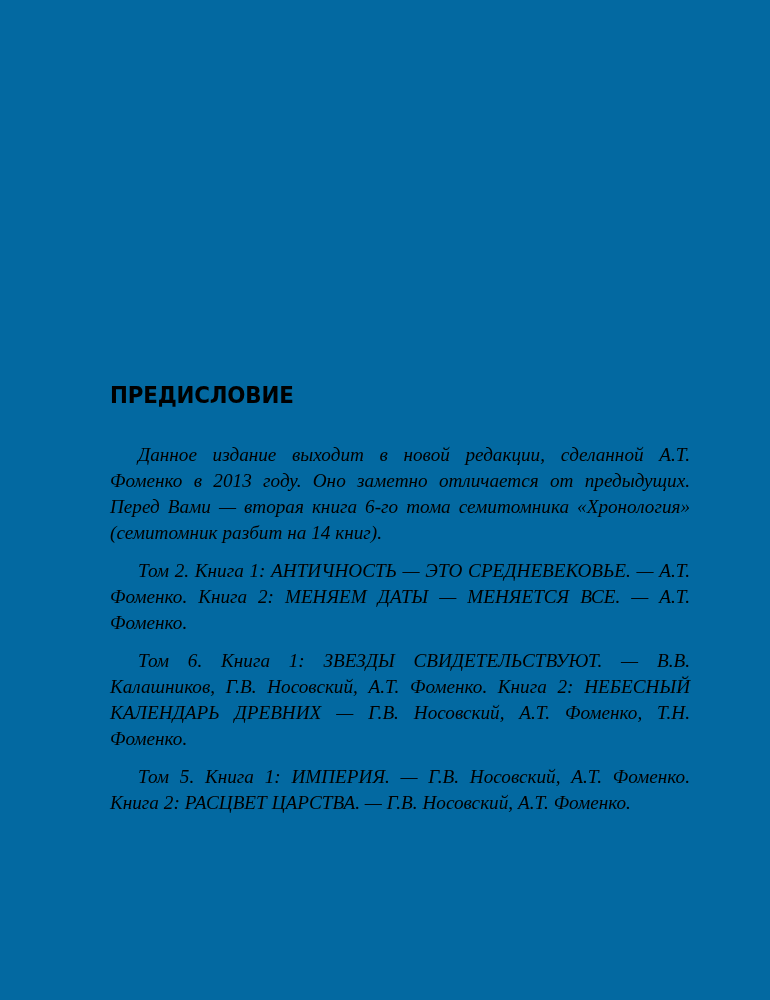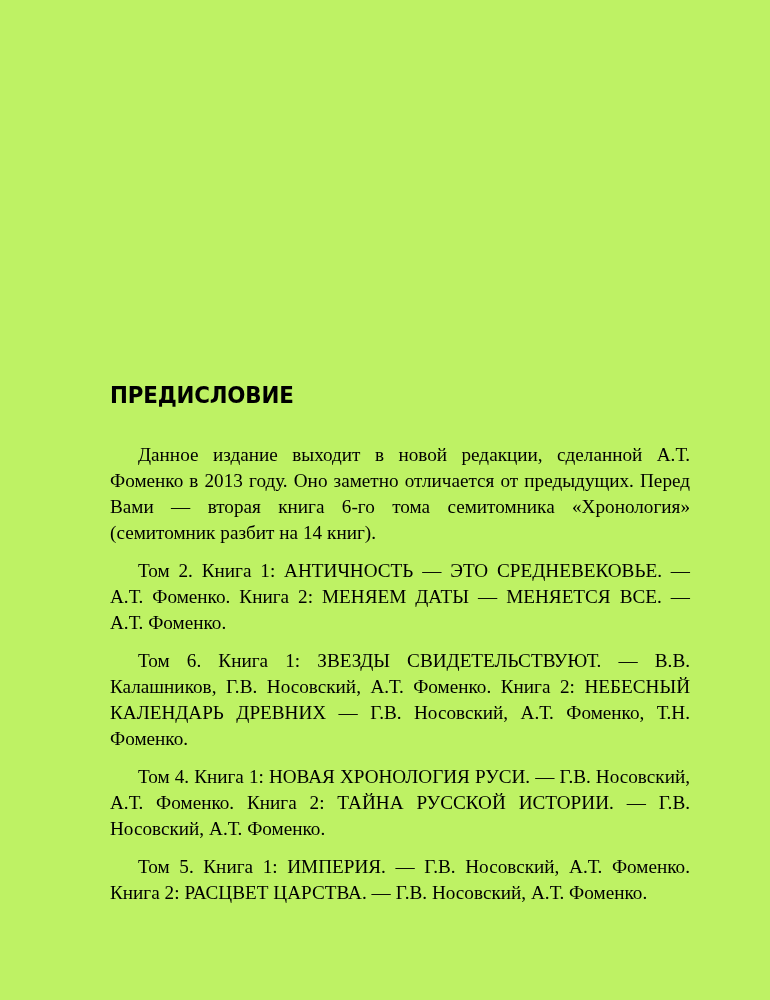--- a/index.html
+++ b/index.html
@@ -16,21 +16,21 @@
     font-family: "Liberation Serif", "DejaVu Serif", serif;
     color: #000000;
     -webkit-font-smoothing: antialiased;
   }
 
   .page {
     position: absolute;
     inset: 0;
     width: 770px;
     height: 1000px;
-    background: #bef264;
+    background: #0369a1;
   }
 
   
   .page-top-blank {
     position: absolute;
     top: 0;
     left: 0;
     width: 770px;
     height: 382px;
   }
@@ -60,20 +60,21 @@
   }
 
   p.para {
     margin: 0 0 12px 0;
     font-size: 19.2px;
     line-height: 26px;
     text-align: justify;
     text-indent: 28px;
     hyphens: manual;
     word-spacing: 0.1px;
+    font-style: italic;
   }
 
   p.para:last-child {
     margin-bottom: 0;
   }
 </style>
 </head>
 <body>
 
 <div class="page">
@@ -86,19 +87,18 @@
 
     <div class="body-block">
 
       <p class="para">Данное издание выходит в новой редакции, сделанной А.Т. Фоменко в 2013 году. Оно заметно отличается от предыдущих. Перед Вами — вторая книга 6-го тома семитомника «Хронология» (семитомник разбит на 14 книг).</p>
 
 
       <p class="para">Том 2. Книга 1: АНТИЧНОСТЬ — ЭТО СРЕДНЕВЕКОВЬЕ. — А.Т. Фоменко. Книга 2: МЕНЯЕМ ДАТЫ — МЕНЯЕТСЯ ВСЕ. — А.Т. Фоменко.</p>
 
       <p class="para">Том 6. Книга 1: ЗВЕЗДЫ СВИДЕТЕЛЬСТВУЮТ. — В.В. Калашников, Г.В. Носовский, А.Т. Фоменко. Книга 2: НЕБЕСНЫЙ КАЛЕНДАРЬ ДРЕВНИХ — Г.В. Носовский, А.Т. Фоменко, Т.Н. Фоменко.</p>
 
-      <p class="para">Том 4. Книга 1: НОВАЯ ХРОНОЛОГИЯ РУСИ. — Г.В. Носовский, А.Т. Фоменко. Книга 2: ТАЙНА РУССКОЙ ИСТОРИИ. — Г.В. Носовский, А.Т. Фоменко.</p>
 
       <p class="para">Том 5. Книга 1: ИМПЕРИЯ. — Г.В. Носовский, А.Т. Фоменко. Книга 2: РАСЦВЕТ ЦАРСТВА. — Г.В. Носовский, А.Т. Фоменко.</p>
 
     </div>
   </div>
 </div>
 
 </body></html>

